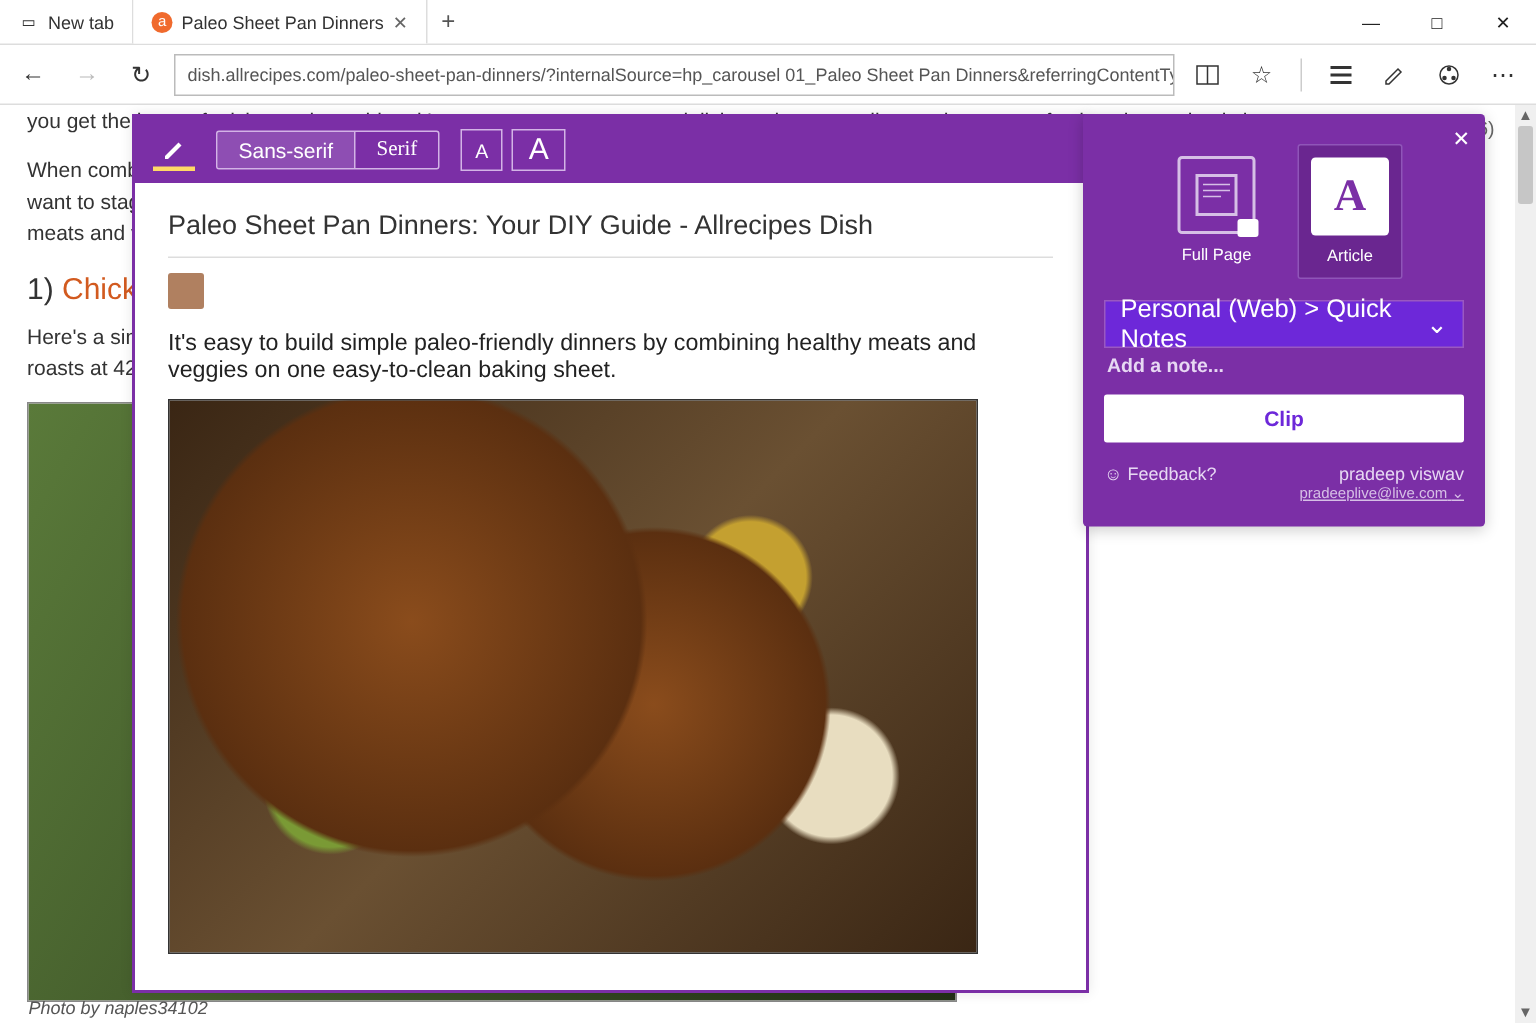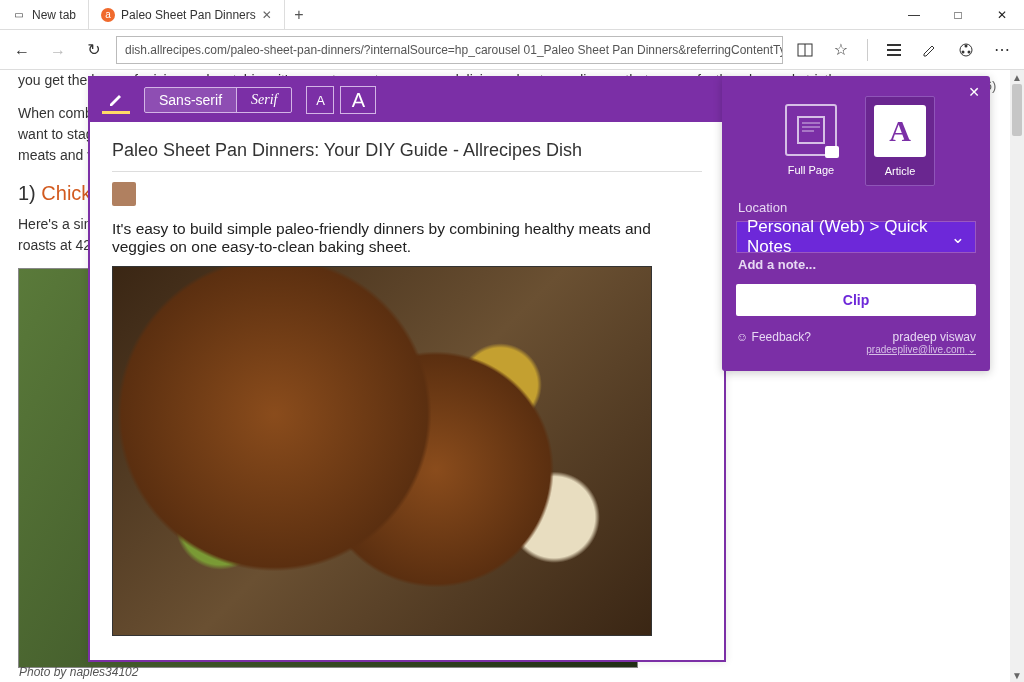--- a/index.html
+++ b/index.html
@@ -32,21 +32,21 @@
   .scrollbar { position:absolute; right:0; top:0; width:14px; height:612px; background:#f0f0f0; }
   .scrollbar .thumb { position:absolute; top:0; left:2px; width:10px; height:52px; background:#c6c6c6; border-radius:2px; }
   .scrollbar .arrow { position:absolute; left:0; width:14px; height:14px; display:flex; align-items:center; justify-content:center; font-size:10px; color:#666; }
   
   .preview { position:absolute; left:88px; top:76px; width:638px; height:586px; background:#fff; border:2px solid #7b2fa6; display:flex; flex-direction:column; box-shadow: 0 0 8px rgba(0,0,0,.1);}
   .preview-top { height:44px; background:#7b2fa6; display:flex; align-items:center; padding:0 12px; gap:14px; }
   .pen-btn { width:28px; height:28px; display:flex; align-items:center; justify-content:center; color:#fff; border-bottom:3px solid #ffd966; }
   .font-group { display:flex; border:1px solid #d3b4e6; border-radius:2px; overflow:hidden; }
   .font-btn { padding:4px 14px; font-size:14px; color:#fff; }
   .font-btn.active { background:rgba(255,255,255,.15); }
-  .font-btn + .font-btn { border-left:1px solid #d3b4e6;font-style:italic; }
+  .font-btn + .font-btn { border-left:1px solid #d3b4e6; }
   .size-group { display:flex; gap:6px; }
   .size-btn { border:1px solid #d3b4e6; color:#fff; display:flex; align-items:center; justify-content:center; }
   .size-small { width:28px; height:28px; font-size:13px; }
   .size-big { width:36px; height:28px; font-size:20px; }
   .preview-body { flex:1; padding:18px 22px; overflow:hidden; }
   .pv-title { font-size:18px; color:#333; padding-bottom:10px; border-bottom:1px solid #ddd; }
   .pv-avatar { width:24px; height:24px; background:#b08060; margin:10px 0 14px 0; border-radius:2px; }
   .pv-text { font-size:15.5px; color:#222; font-weight:500; margin-bottom:10px; }
   .pv-image { width:540px; height:370px; background:
      radial-gradient(circle at 30% 40%, #8a4c1c 0%, #5b2f10 35%, transparent 36%),
@@ -205,21 +205,20 @@
       </div>
       <span class="lbl">Full Page</span>
     </div>
     <div class="mode selected">
       <div class="mode-icon" style="background:#fff;border:none;">
         <span style="color:#7b2fa6;font-size:30px;font-family:serif;font-weight:bold;">A</span>
       </div>
       <span class="lbl">Article</span>
     </div>
   </div>
-  <div class="field-label">Location</div>
   <div class="dropdown">
     <span>Personal (Web) &gt; Quick Notes</span>
     <span>⌄</span>
   </div>
   <div class="note-placeholder">Add a note...</div>
   <div class="clip-btn">Clip</div>
   <div class="panel-footer">
     <div>
       <span>☺ </span><span>Feedback?</span>
     </div>

